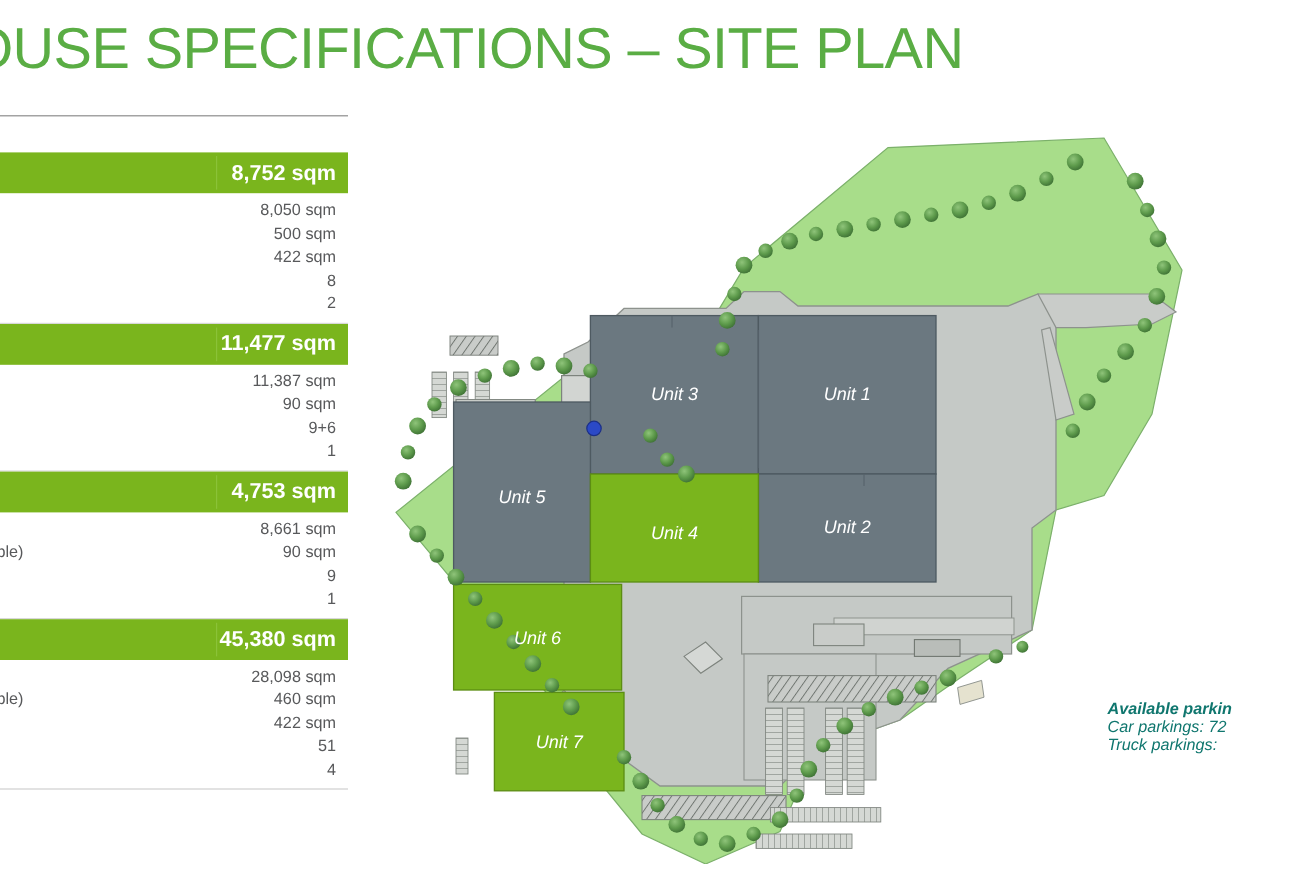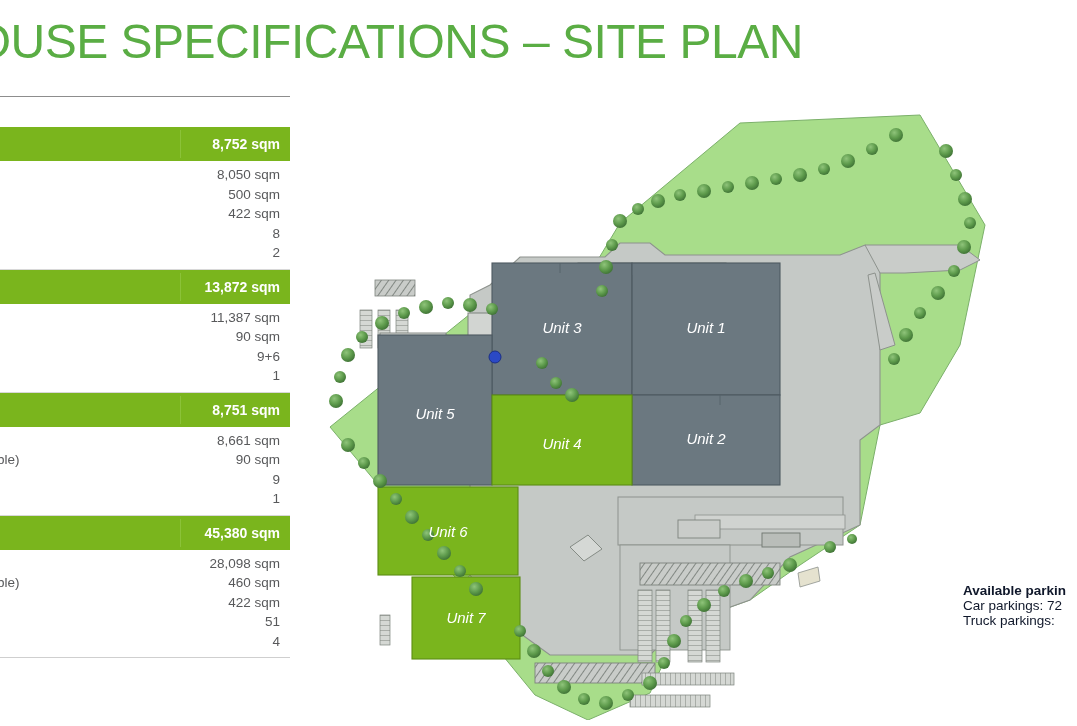--- a/index.html
+++ b/index.html
@@ -38,42 +38,42 @@
     display:flex; align-items:center;
     margin-bottom:5px;
   }
   .grp-bar .bar-divider{
     position:absolute; left:302px; top:3px; bottom:3px;
     width:1px; background:#8bc238;
   }
   .grp-bar .bar-value{
     position:absolute; right:10px; top:0; bottom:0;
     display:flex; align-items:center;
-    font-size:14px; font-weight:700; white-space:nowrap;
+    font-size:18px; font-weight:700; white-space:nowrap;
   }
 
   .rows{ padding-top:1px; }
   .row{
     display:flex; align-items:baseline;
     font-size:13.5px; color:#58595b;
     height:19.5px;
   }
   .row .r-label{
     flex:1 1 auto; white-space:nowrap; overflow:hidden;
   }
   .row .r-value{
     flex:0 0 auto; text-align:center; white-space:nowrap;
     padding-right:10px;
   }
   .grp-sep{ height:1px; background:#d8d8d8; margin:4px 0 0 0; }
 
   
   #parking-note{
-    position:absolute; left:963px; top:583px;
-    font-size:13.5px; color:#0f172a; white-space:nowrap;
+    position:absolute; left:923px; top:583px;
+    font-size:13.5px; color:#0f766e; white-space:nowrap;font-style:italic;
   }
   #parking-note .pk-title{ font-weight:700; display:block; }
   #parking-note .pk-line{ display:block; }
 
   
   #siteplan{ position:absolute; left:320px; top:95px; width:700px; height:625px;font-style:italic; }
   #siteplan svg{ display:block; }
   .unit-label{
     font-family:"Liberation Sans", sans-serif;
     font-size:15px; fill:#ffffff;
@@ -119,21 +119,21 @@
         <span class="r-value">2</span>
       </div>
     </div>
     <div class="grp-sep"></div>
   </div>
 
   <div class="grp">
     <div class="grp-bar">
 
       <span class="bar-divider"></span>
-      <span class="bar-value">13,872 sqm</span>
+      <span class="bar-value">11,477 sqm</span>
     </div>
     <div class="rows">
       <div class="row">
         <span class="r-label"></span>
         <span class="r-value">11,387 sqm</span>
       </div>
       <div class="row">
         <span class="r-label"></span>
         <span class="r-value">90 sqm</span>
       </div>
@@ -146,21 +146,21 @@
         <span class="r-value">1</span>
       </div>
     </div>
     <div class="grp-sep"></div>
   </div>
 
   <div class="grp">
     <div class="grp-bar">
 
       <span class="bar-divider"></span>
-      <span class="bar-value">8,751 sqm</span>
+      <span class="bar-value">4,753 sqm</span>
     </div>
     <div class="rows">
       <div class="row">
         <span class="r-label"></span>
         <span class="r-value">8,661 sqm</span>
       </div>
       <div class="row">
         <span class="r-label">office creation possible)</span>
         <span class="r-value">90 sqm</span>
       </div>

